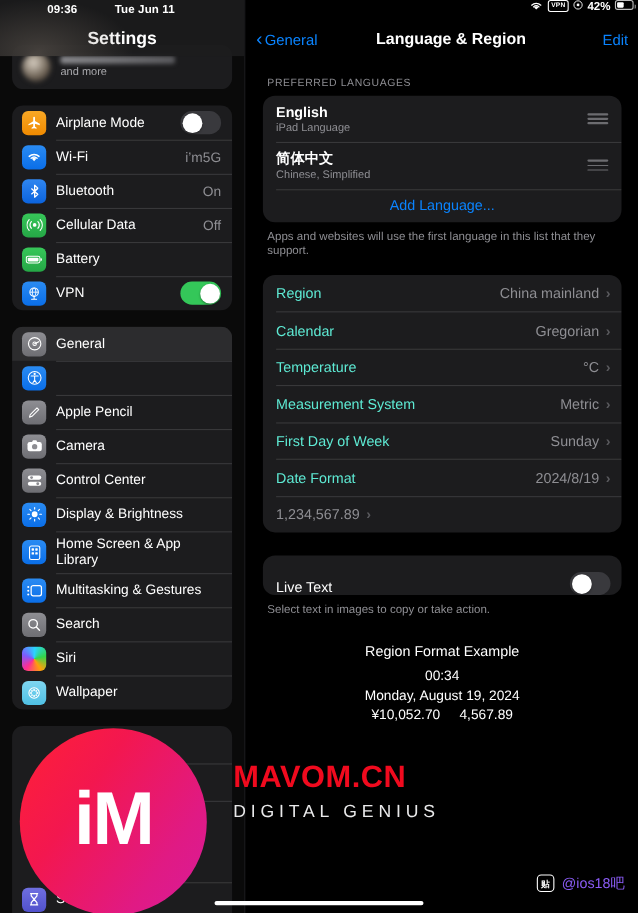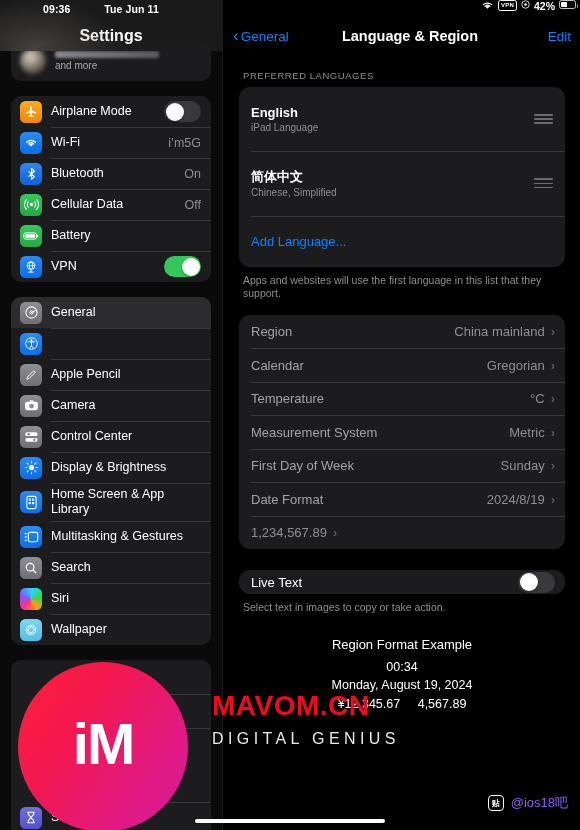--- a/index.html
+++ b/index.html
@@ -125,53 +125,53 @@
     position: absolute; left: 16px; right: 0; text-align: center;
     color: #fff; font-size: 14.5px; font-weight: bold; pointer-events: none;
   }
   .nav-edit { margin-left: auto; color: #0a84ff; font-size: 13.5px; z-index: 2; }
 
   .content { position: absolute; top: 58px; left: 0; width: 358px; bottom: 0; padding: 0 16px; }
   .sec-head { color: #8e8e93; font-size: 9.5px; letter-spacing: .55px; padding: 12px 4px 6px 4px; }
   .card { background: #1c1c1e; border-radius: 11px; overflow: hidden; }
   .card-foot { color: #8e8e93; font-size: 10.5px; padding: 7px 4px 0 4px; line-height: 1.3; }
 
-  .lrow { position: relative; display: flex; align-items: center; padding: 18px 12px; min-height: 32px; }
+  .lrow { position: relative; display: flex; align-items: center; padding: 7px 12px; min-height: 32px; justify-content: center; }
   .lrow + .lrow::before { content:""; position:absolute; left:12px; right:0; top:0; height:0.5px; background:#38383a; }
   .lrow-text { flex: 1; }
   .lrow-title { color: #fff; font-size: 13px; font-weight: bold; line-height: 1.25; }
   .lrow-sub { color: #8e8e93; font-size: 10px; margin-top: 1px; }
   .handle { display: flex; flex-direction: column; gap: 2.5px; width: 19px; flex: none; }
   .handle i { display: block; height: 1.7px; background: #6c6c70; border-radius: 1px; }
   .lrow-link { color: #0a84ff; font-size: 13px; }
 
   .srow { position: relative; display: flex; align-items: center; height: 33.5px; padding: 0 10px 0 12px; }
   .srow + .srow::before { content:""; position:absolute; left:12px; right:0; top:0; height:0.5px; background:#38383a; }
-  .srow-label { color: #a3a3a3; font-size: 13px; flex: 1; }
+  .srow-label { color: #5eead4; font-size: 13px; flex: 1; }
   .srow-value { color: #8e8e93; font-size: 13px; }
   .chev-r { color: #5a5a5e; font-size: 13px; margin-left: 6px; font-weight: 600; }
 
-  .trow { display: flex; align-items: center; height: 24px; padding: 0 10px 0 12px; }
+  .trow { display: flex; align-items: flex-end; height: 36px; padding: 0 10px 0 12px; }
   .trow-label { color: #fff; font-size: 13px; flex: 1; }
 
   .example { text-align: center; padding-top: 22px; }
   .ex-title { color: #fff; font-size: 13px; margin-bottom: 6px; }
   .ex-line { color: #fff; font-size: 12.5px; line-height: 1.45; }
   .ex-money { display: inline-block; }
   .ex-money span + span { margin-left: 14px; }
 
   
   .wm-circle {
     position: absolute; left: 18px; top: 662px; width: 170px; height: 170px;
     border-radius: 50%;
     background: linear-gradient(125deg, #ff2036 0%, #f3174f 35%, #e01a84 75%, #d81b9a 100%);
     display: flex; align-items: center; justify-content: center;
     z-index: 30;
   }
-  .wm-im { color: #fff; font-size: 58px; font-weight: bold; letter-spacing: -2px; line-height: 1; margin-top: -6px; }
+  .wm-im { color: #fff; font-size: 68px; font-weight: bold; letter-spacing: -2px; line-height: 1; margin-top: -6px; }
   .wm-text { position: absolute; left: 212px; top: 692px; z-index: 30; }
   .wm-main { color: #f00a1e; font-size: 28px; font-weight: bold; letter-spacing: .5px; line-height: 1; }
   .wm-sub { color: #e9e9ea; font-size: 16px; letter-spacing: 4.4px; margin-top: 11px; line-height: 1; }
   .wm-handle {
     position: absolute; right: 12px; bottom: 18px; display: flex; align-items: center; gap: 7px; z-index: 30;
   }
   .wm-tieba {
     width: 16px; height: 16px; border: 1.5px solid #fff; border-radius: 4px;
     color: #fff; font-size: 8px; display: flex; align-items: center; justify-content: center;
     font-weight: bold;
@@ -551,21 +551,21 @@
         </div>
       </div>
 
       <div class="card-foot">Select text in images to copy or take action.</div>
 
       <div class="example">
         <div class="ex-title">Region Format Example</div>
         <div class="ex-line">00:34</div>
         <div class="ex-line">Monday, August 19, 2024</div>
         <div class="ex-line ex-money">
-          <span>¥12,345.67</span>
+          <span>¥10,052.70</span>
           <span>4,567.89</span>
         </div>
       </div>
 
     </div>
   </div>
 
   <div class="wm-circle">
     <span class="wm-im">iM</span>
   </div>

